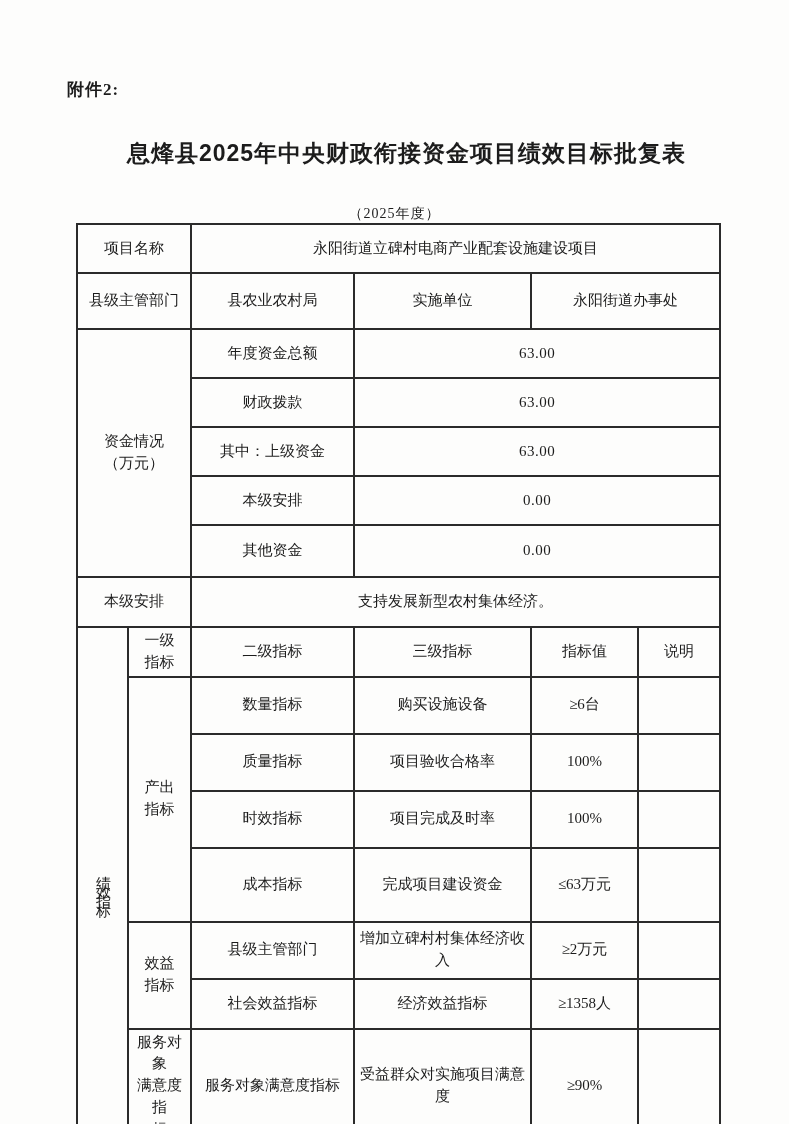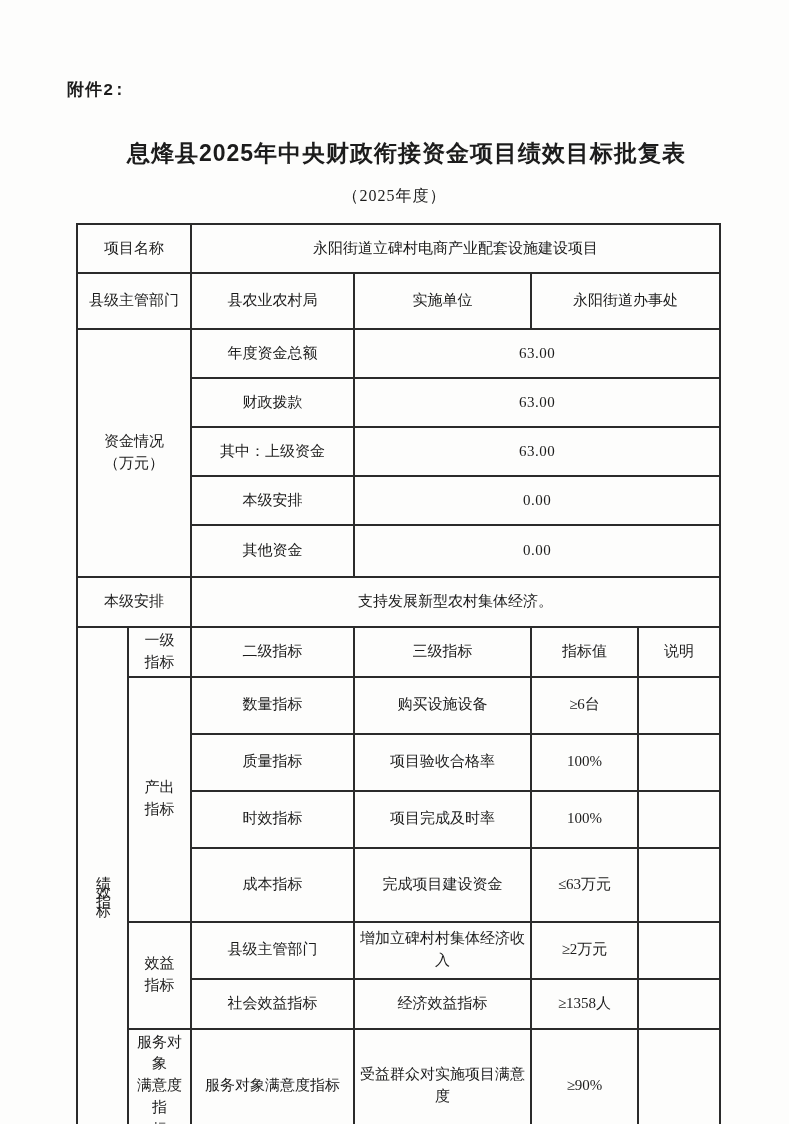--- a/index.html
+++ b/index.html
@@ -13,43 +13,43 @@
     position: relative;
     width: 789px;
     height: 1124px;
     background: #fdfdfc;
     overflow: hidden;
   }
   .attachment-label {
     position: absolute;
     left: 67px;
     top: 78px;
-    font-family: Liberation Mono, monospace;
+    font-family: Liberation Serif, serif;
     font-weight: bold;
     font-size: 17px;
     letter-spacing: 1px;
   }
   .doc-title {
     position: absolute;
     left: 12px;
     top: 138px;
     width: 789px;
     text-align: center;
     font-family: "Liberation Sans", "DejaVu Sans", sans-serif;
     font-weight: bold;
     font-size: 23px;
     letter-spacing: 1px;
   }
   .doc-subtitle {
     position: absolute;
     left: 0;
-    top: 186px;
+    top: 205px;
     width: 789px;
     text-align: center;
-    font-size: 16px;
+    font-size: 14px;
     letter-spacing: 1px;
   }
   table.main {
     position: absolute;
     left: 76px;
     top: 223px;
     width: 643px;
     border-collapse: collapse;
     table-layout: fixed;
   }

